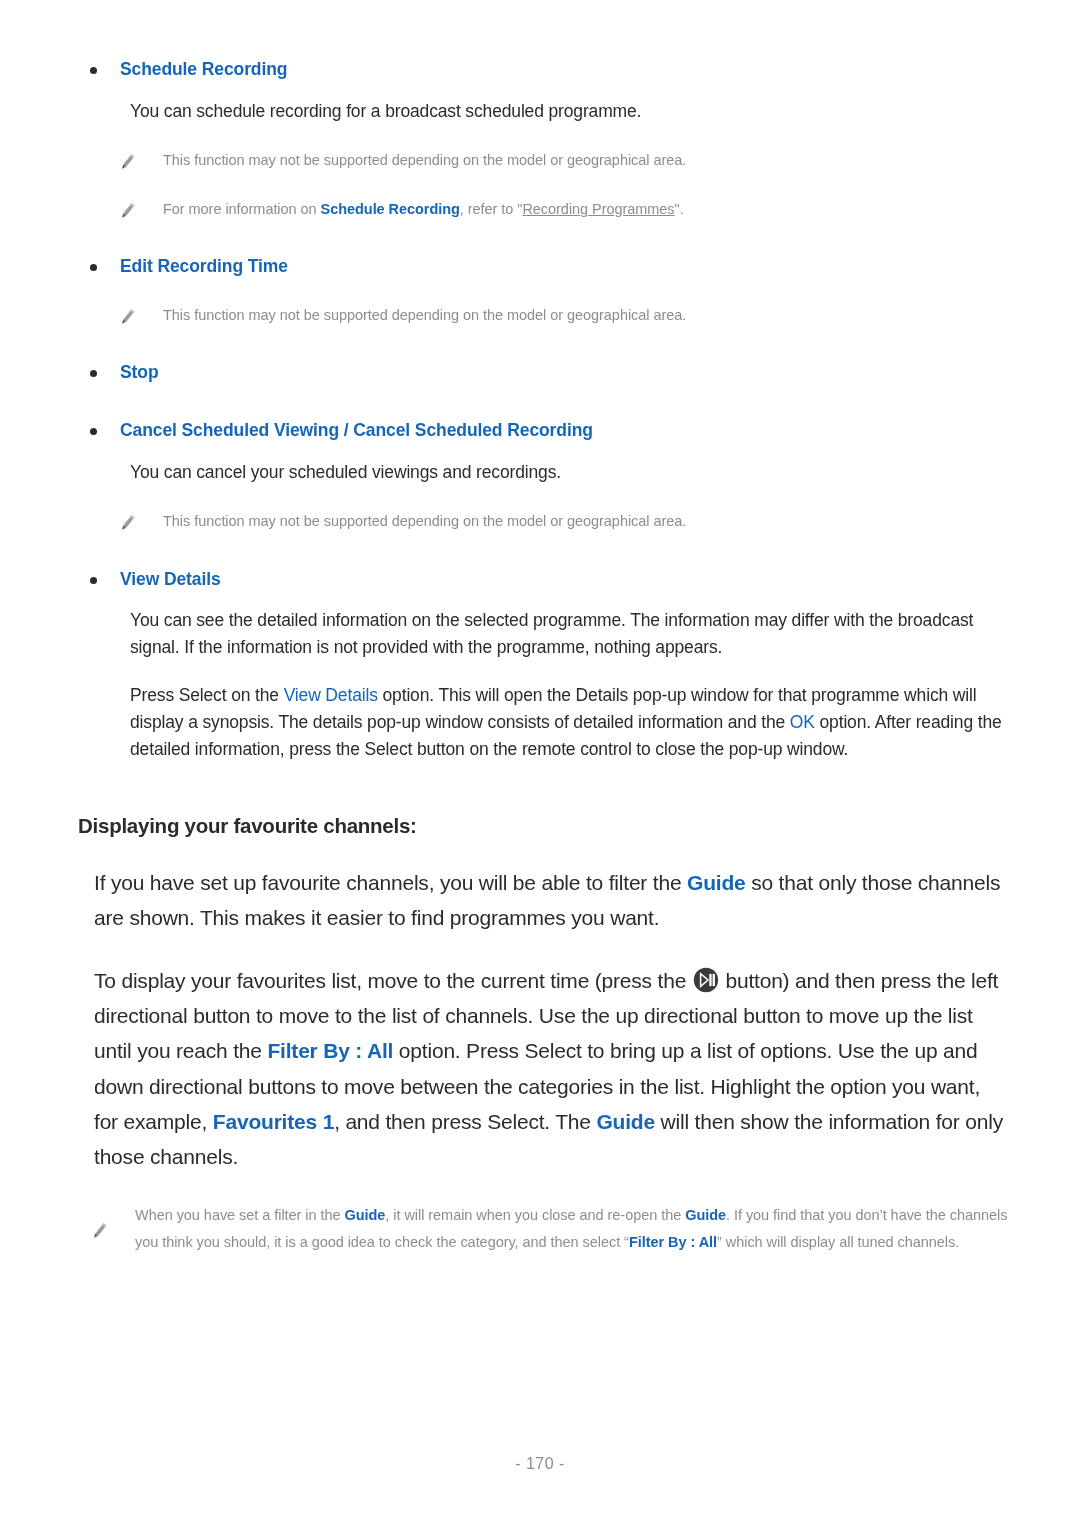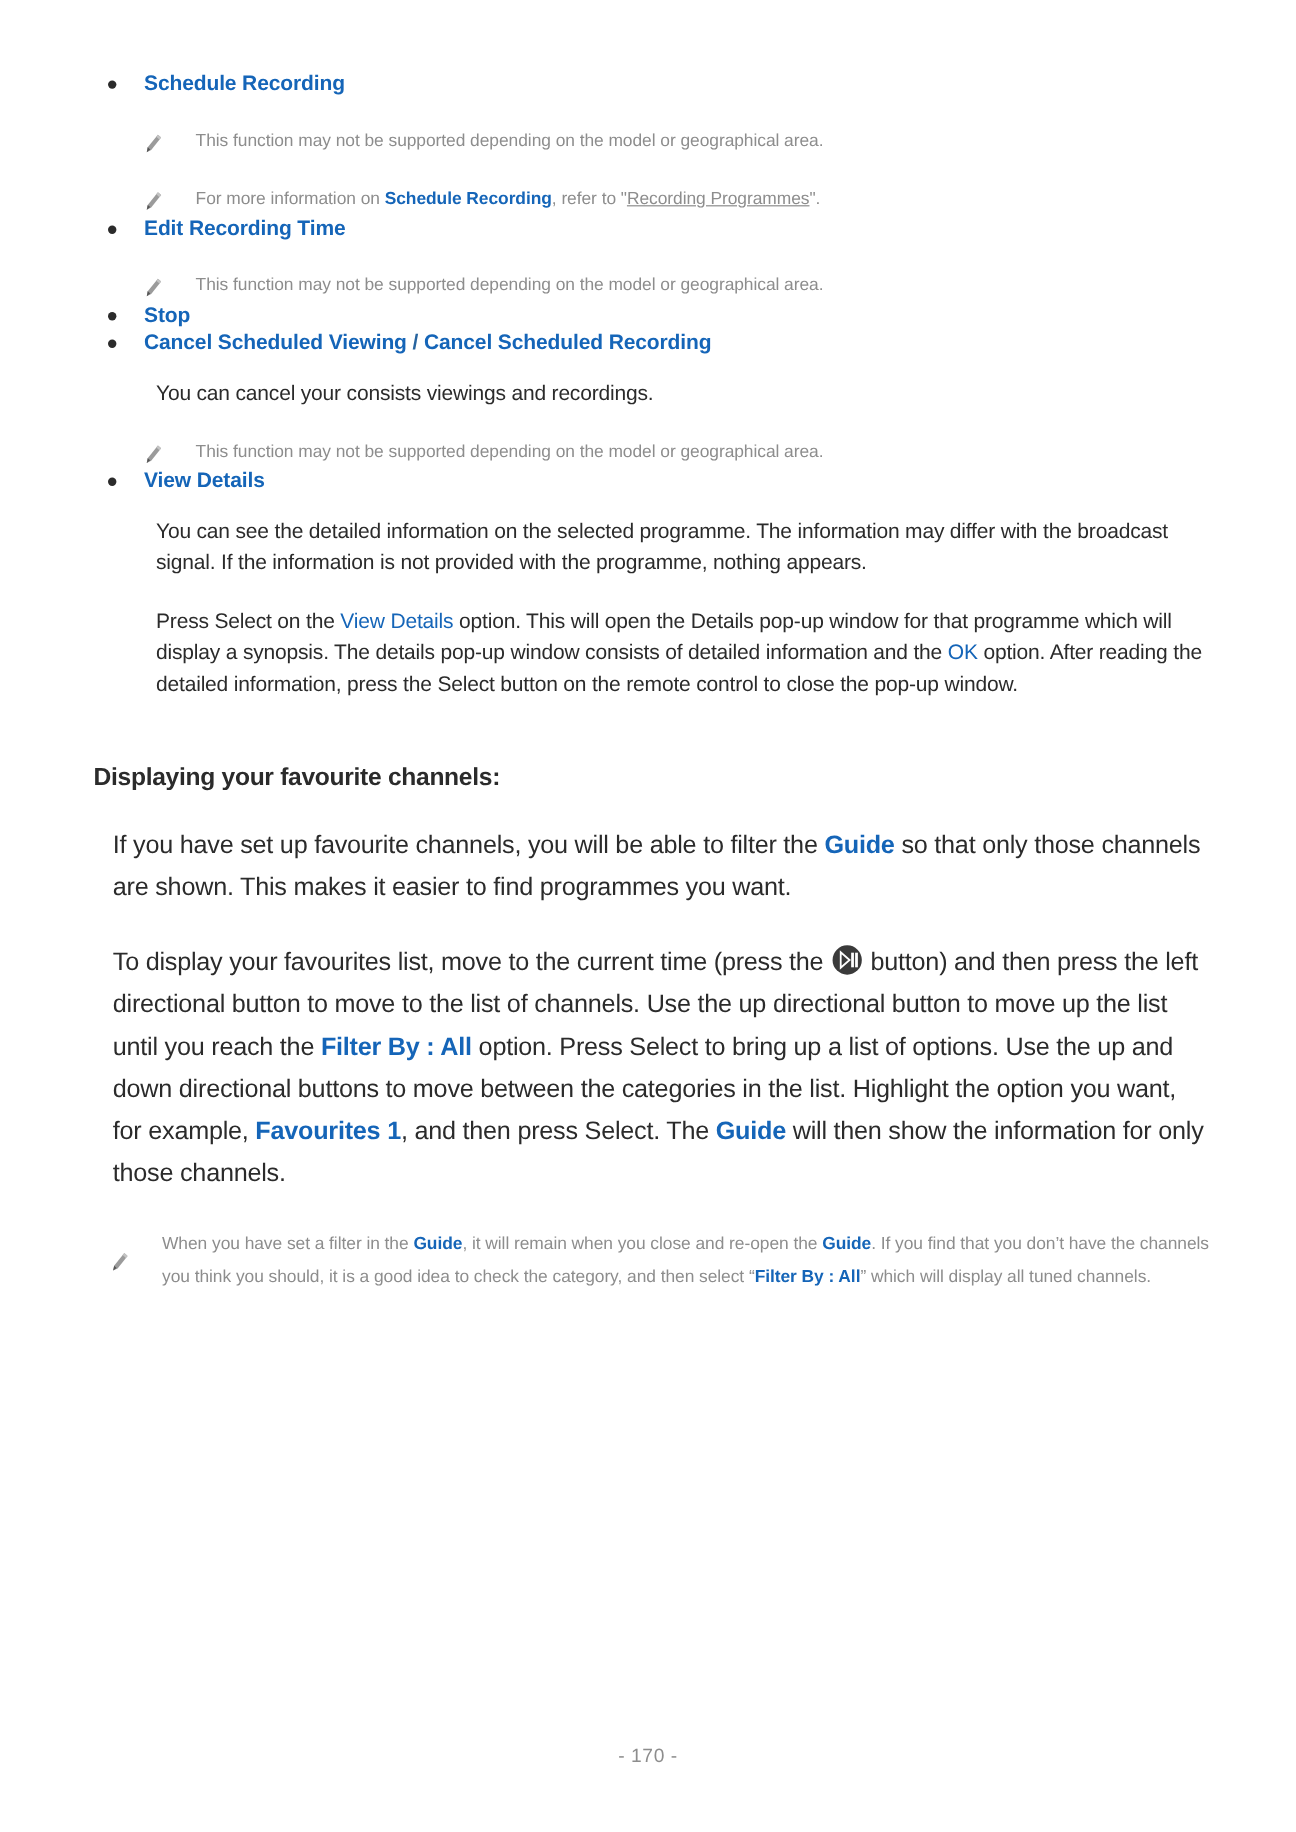--- a/index.html
+++ b/index.html
@@ -110,32 +110,33 @@
   .page-number {
     position: absolute;
     left: 0;
     top: 1455px;
     width: 1080px;
     text-align: center;
     font-size: 16px;
     color: #8d8d8d;
     letter-spacing: 0.5px;
   }
-  .spacer-xl { }
+  .spacer-xl { margin-top: 34px; }
 </style>
 </head>
 <body>
 
 <div class="page">
 
   <div>
     <div class="bullet-row">
       <span class="bullet-dot"></span>
       <span class="bullet-title">Schedule Recording</span>
     </div>
+    <div class="body-para">You can schedule recording for a broadcast scheduled programme.</div>
 
     <div class="note-row">
       <span class="note-icon">
         <svg viewBox="0 0 16 18" width="16" height="18">
           <path d="M11.6 1.2 L14.3 3.6 L6.0 14.0 L2.3 15.8 L3.1 11.8 Z" fill="#9b9b9b"></path>
           <path d="M2.3 15.8 L3.1 11.8 L5.2 13.6 Z" fill="#555"></path>
           <path d="M11.6 1.2 L14.3 3.6 L12.9 5.3 L10.2 2.9 Z" fill="#c4c4c4"></path>
         </svg>
       </span>
       <span class="note-text">
@@ -180,21 +181,21 @@
       <span class="bullet-dot"></span>
       <span class="bullet-title">Stop</span>
     </div>
   </div>
 
   <div class="spacer-xl">
     <div class="bullet-row">
       <span class="bullet-dot"></span>
       <span class="bullet-title"><span>Cancel Scheduled Viewing</span><span class="sep"> / </span><span>Cancel Scheduled Recording</span></span>
     </div>
-    <div class="body-para">You can cancel your consists viewings and recordings.</div>
+    <div class="body-para">You can cancel your scheduled viewings and recordings.</div>
 
     <div class="note-row">
       <span class="note-icon">
         <svg viewBox="0 0 16 18" width="16" height="18">
           <path d="M11.6 1.2 L14.3 3.6 L6.0 14.0 L2.3 15.8 L3.1 11.8 Z" fill="#9b9b9b"></path>
           <path d="M2.3 15.8 L3.1 11.8 L5.2 13.6 Z" fill="#555"></path>
           <path d="M11.6 1.2 L14.3 3.6 L12.9 5.3 L10.2 2.9 Z" fill="#c4c4c4"></path>
         </svg>
       </span>
       <span class="note-text">

